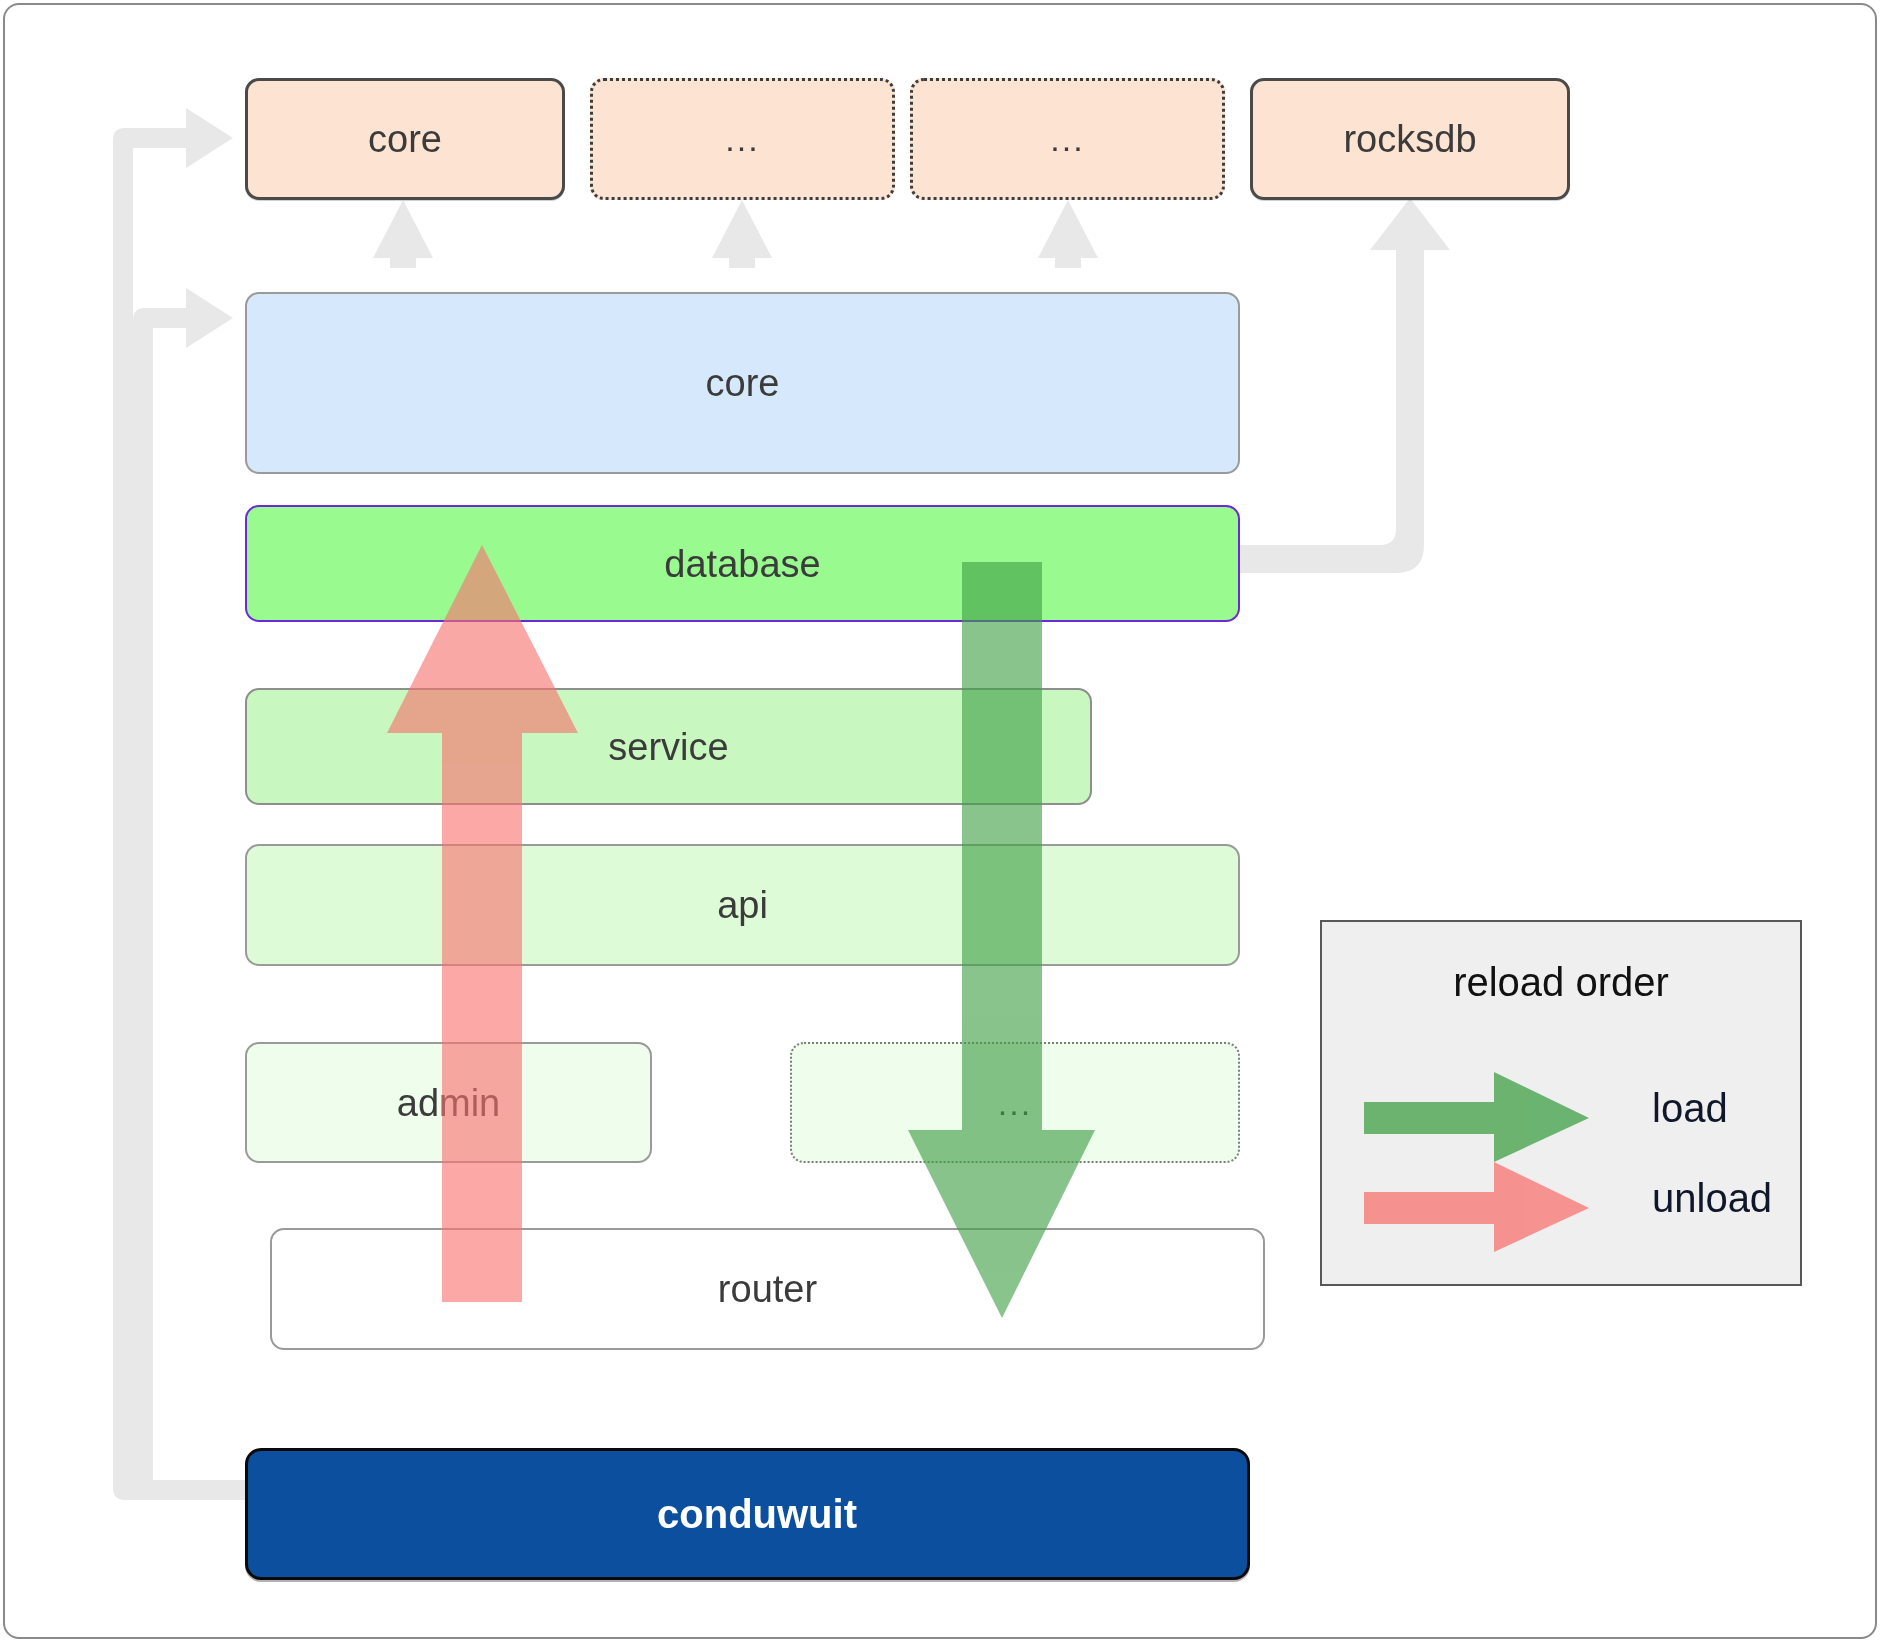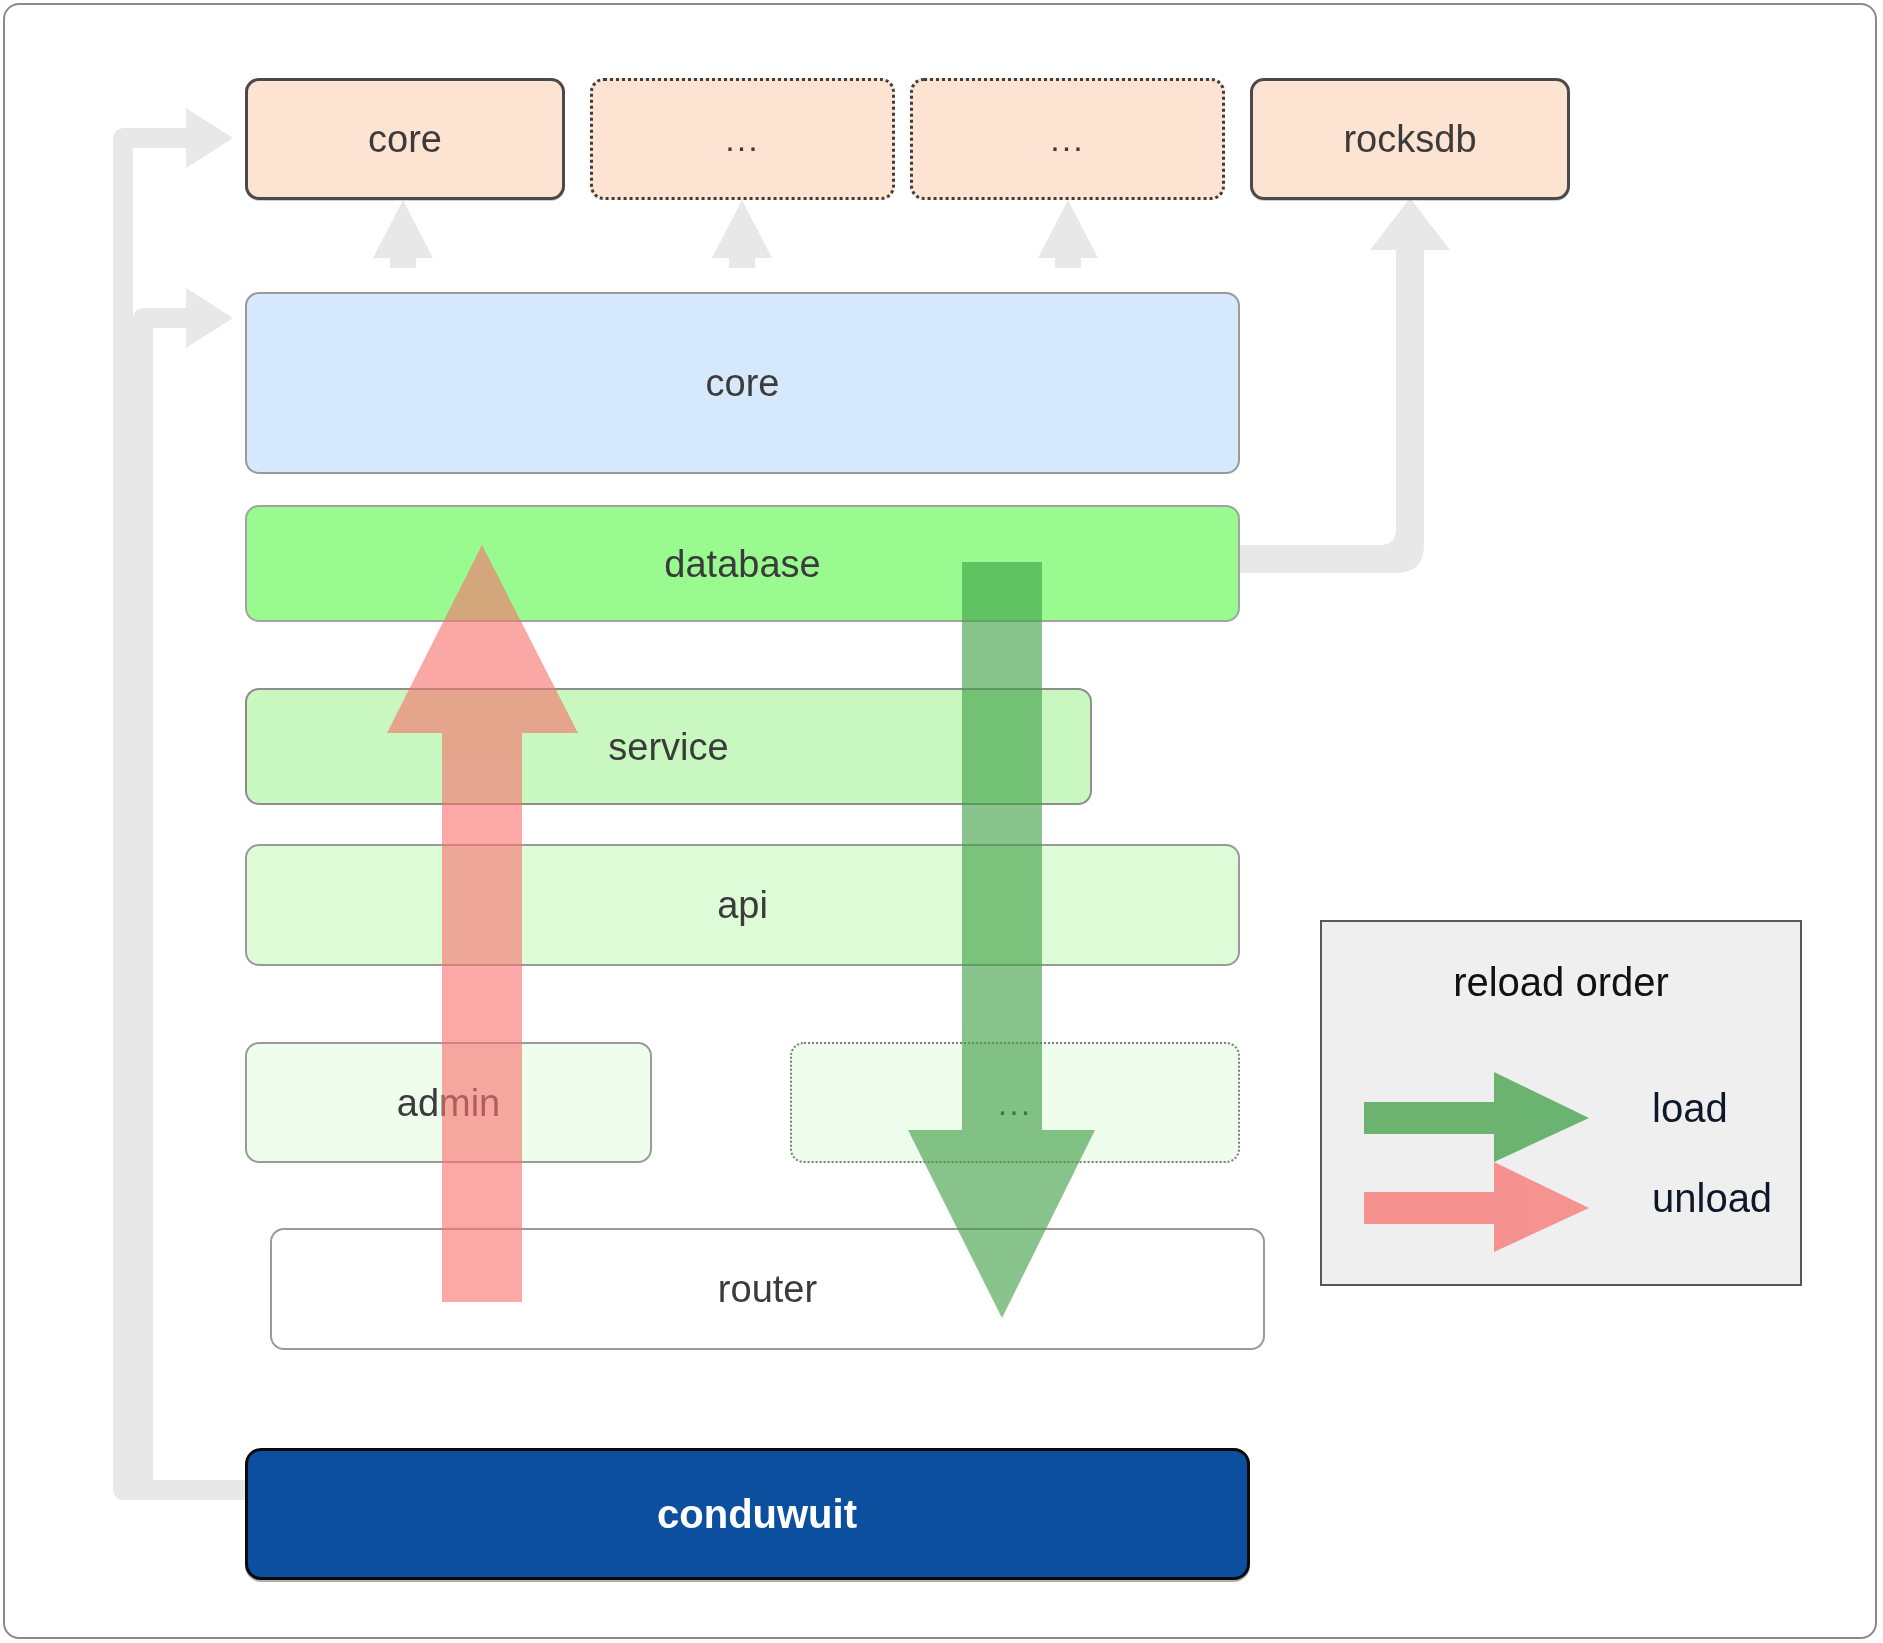--- a/index.html
+++ b/index.html
@@ -29,21 +29,21 @@
     background:#fde3d2;border:3px solid #4a4a4a;
     box-shadow:0 1px 0 rgba(0,0,0,.18);
   }
   .node-ext-dotted{
     background:#fde3d2;border:3px dotted #3d3d3d;
   }
   .node-core{
     background:#d6e8fb;border:2px solid #9a9a9a;margin-top:24px;
   }
   .node-db{
-    background:#99fa8f;border:2px solid #a3a3a3;
+    background:#99fa8f;border:2px solid #6d28d9;
   }
   .node-service{
     background:#c8f7bf;border:2px solid #8e8e8e;
   }
   .node-api{
     background:#ddfbd6;border:2px solid #9a9a9a;
   }
   .node-admin{
     background:#effdec;border:2px solid #9a9a9a;
   }

